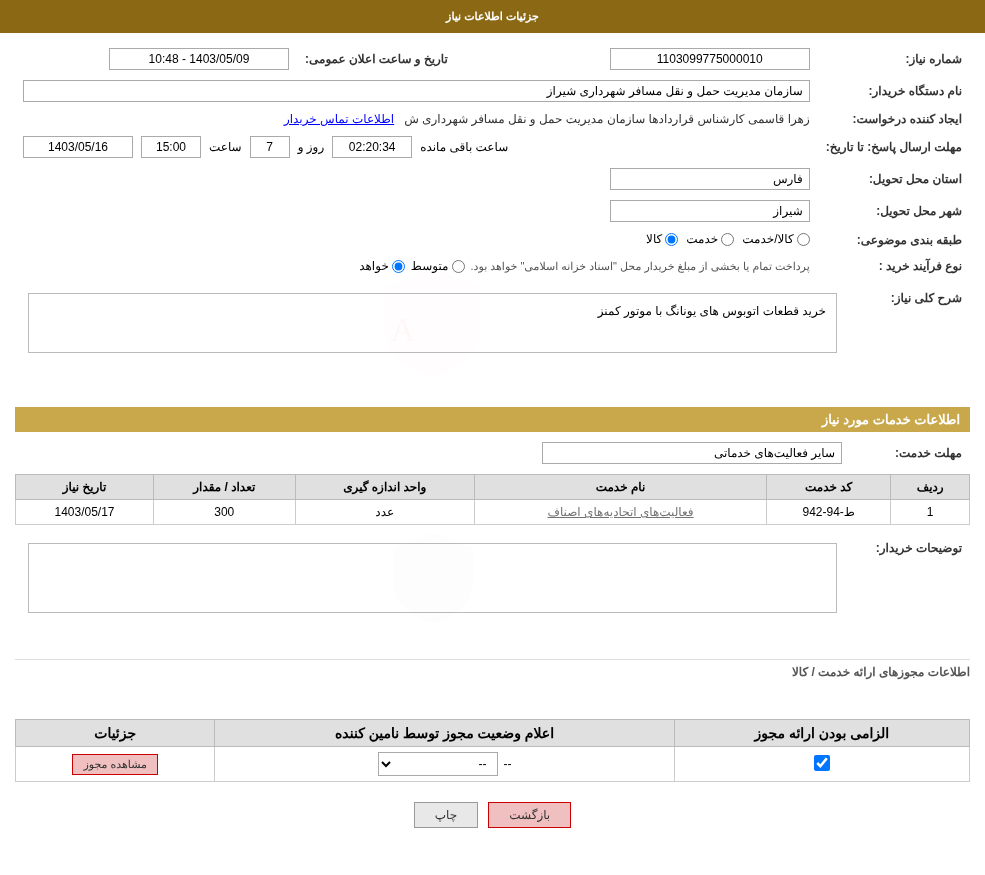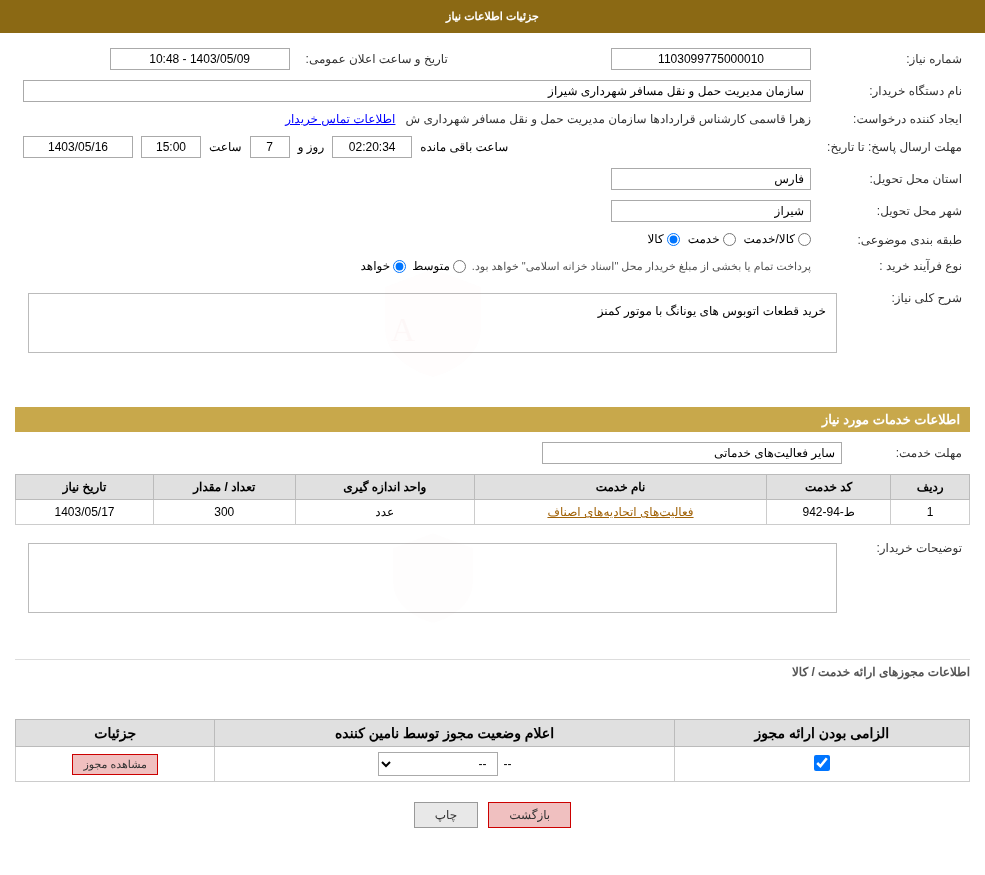--- a/index.html
+++ b/index.html
@@ -32,21 +32,21 @@
     }
     .form-table td {
       padding: 5px 8px;
       vertical-align: middle;
       font-size: 12px;
     }
     .label-cell {
       text-align: right;
       color: #333;
       white-space: nowrap;
-      font-weight: normal;
+      font-weight: bold;
       width: auto;
       margin-left: 8px;
     }
     .input-field {
       border: 1px solid #aaa;
       padding: 3px 6px;
       background: #fff;
       font-size: 12px;
       font-family: Tahoma, Arial, sans-serif;
       direction: rtl;
@@ -69,21 +69,21 @@
       text-align: center;
       font-size: 12px;
     }
     .data-table td {
       border: 1px solid #ccc;
       padding: 5px 8px;
       text-align: center;
       font-size: 12px;
     }
     .data-table td a {
-      color: #a16207;
+      color: #737373;
       text-decoration: underline;
     }
     .radio-group {
       display: inline-flex;
       gap: 8px;
       align-items: center;
       direction: rtl;
     }
     .radio-item {
       display: inline-flex;

